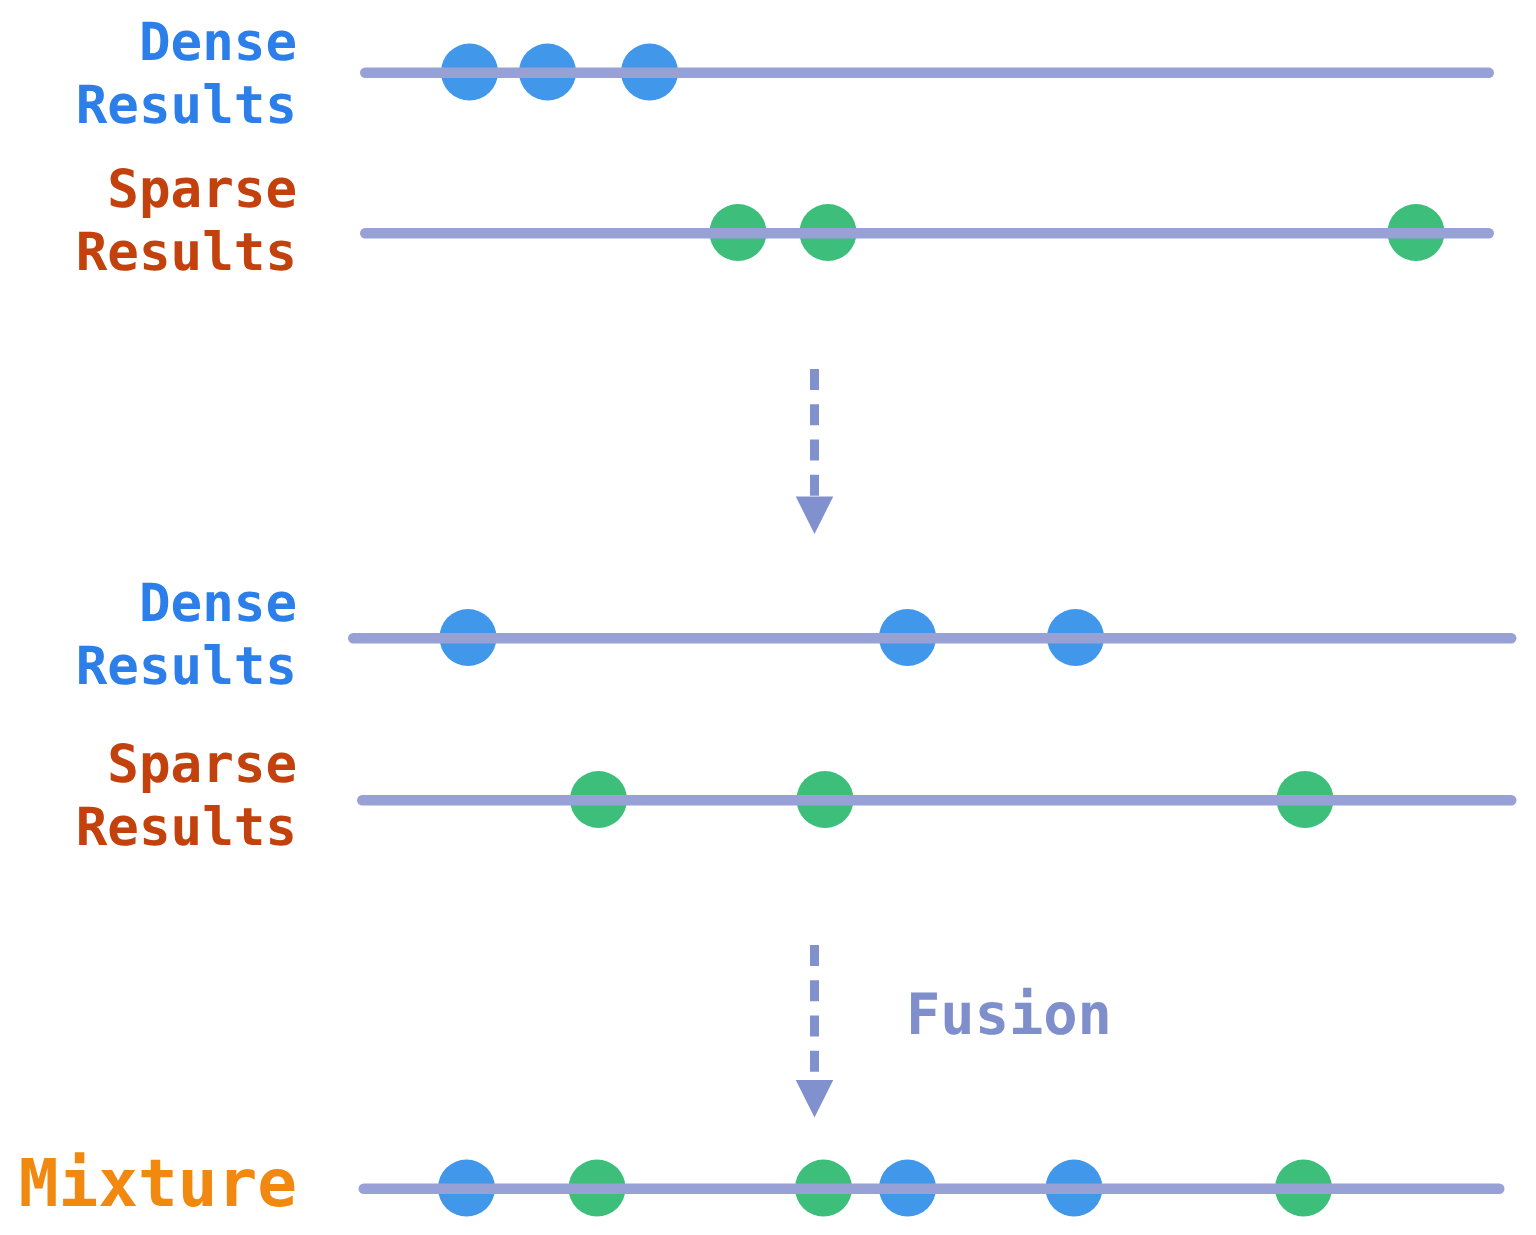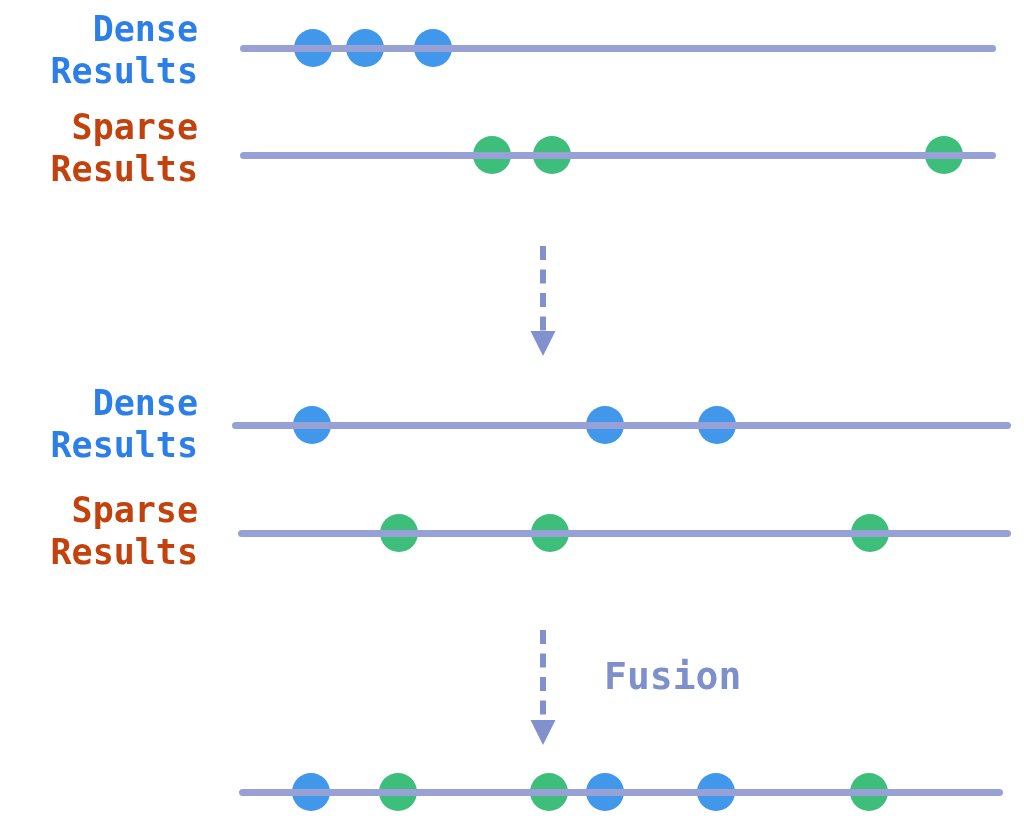--- a/index.html
+++ b/index.html
@@ -89,20 +89,21 @@
 
   <div class="row-label sparse-text" id="lbl-sparse-initial">Sparse
 Results</div>
 
   <div class="row-label dense-text" id="lbl-dense-normalized">Dense
 Results</div>
 
   <div class="row-label sparse-text" id="lbl-sparse-normalized">Sparse
 Results</div>
 
+  <div id="lbl-mixture">Mixture</div>
 
   <svg class="process-arrow" id="arrow-normalization" width="30" height="112" viewBox="0 0 30 112" aria-hidden="true">
     <line x1="15" y1="2" x2="15" y2="88" stroke-dasharray="14 9.5"></line>
     <path d="M 2.5 87 L 27.5 87 L 15 112 Z"></path>
   </svg>
 
   <svg class="process-arrow" id="arrow-fusion" width="30" height="117" viewBox="0 0 30 117" aria-hidden="true">
     <line x1="15" y1="2" x2="15" y2="93" stroke-dasharray="14 9.5"></line>
     <path d="M 2.5 92 L 27.5 92 L 15 117 Z"></path>
   </svg>

